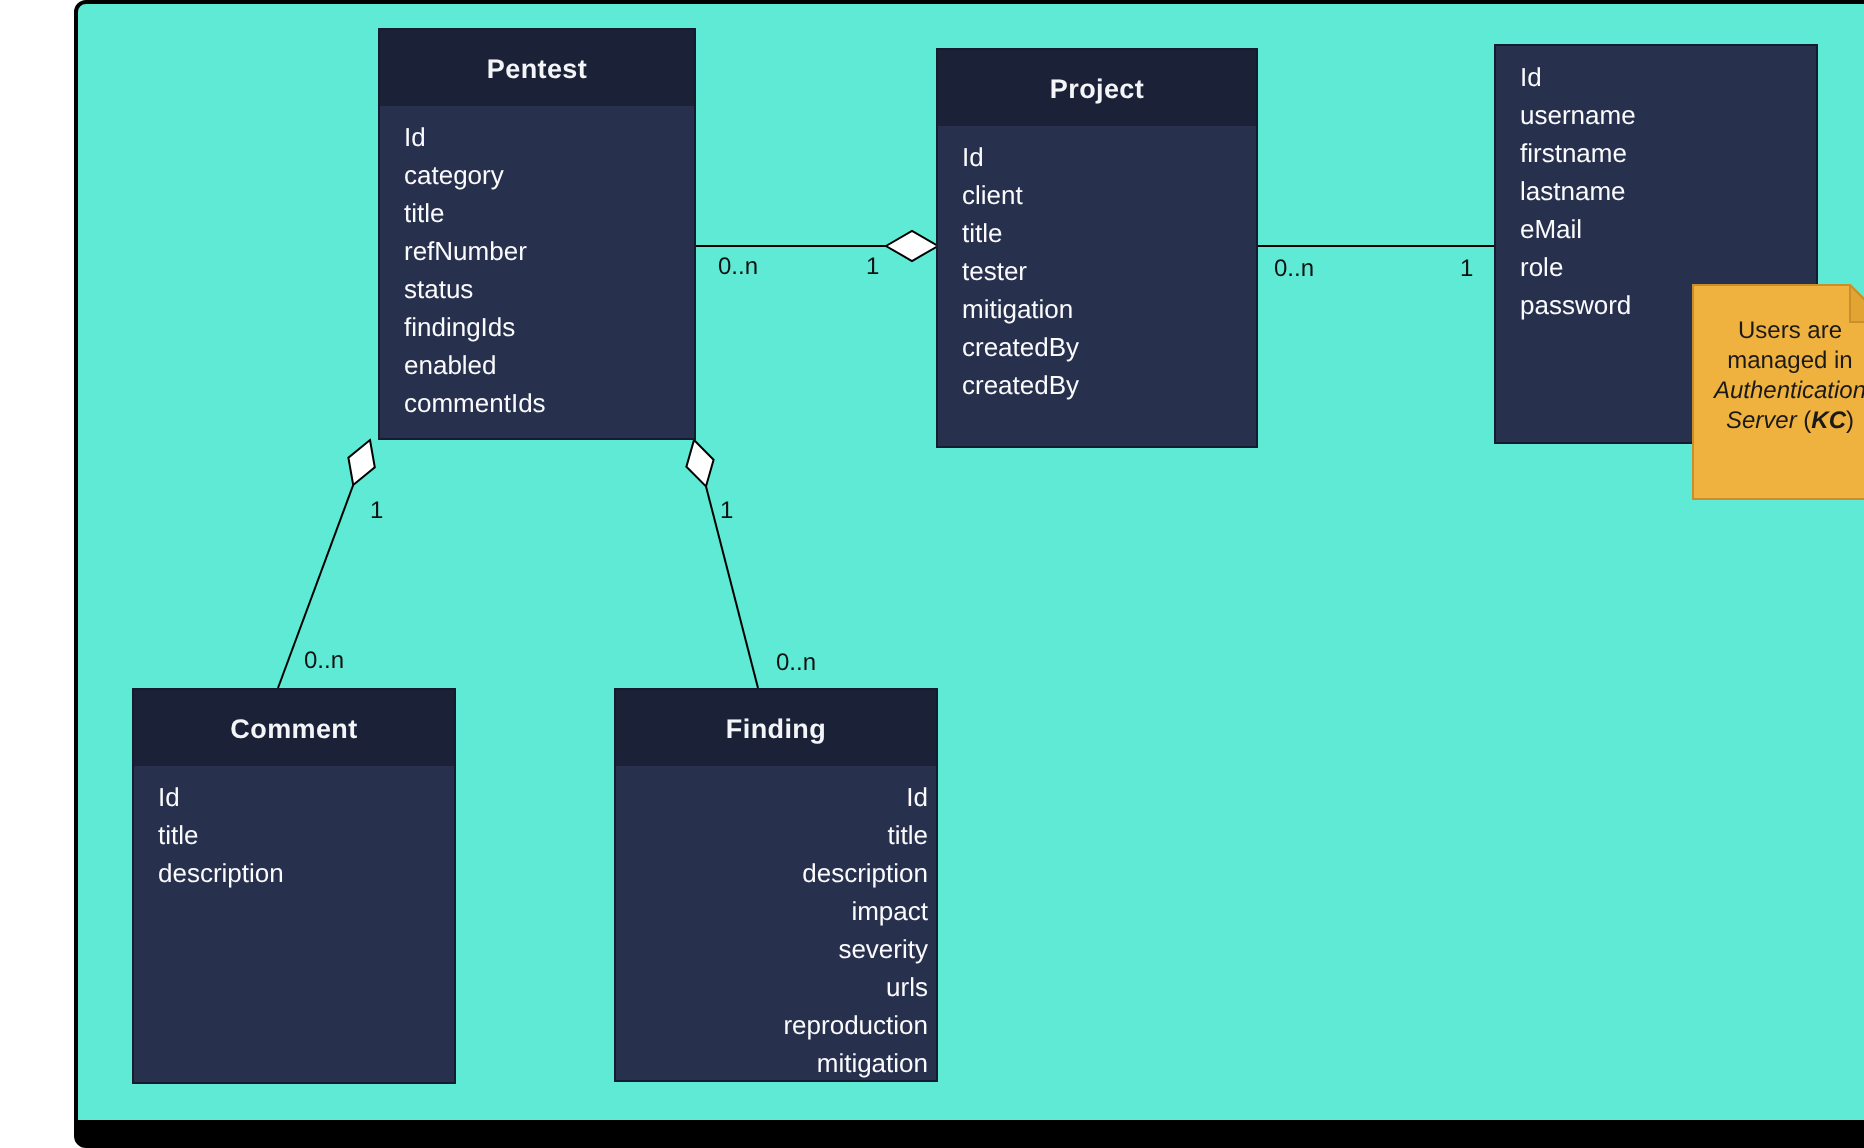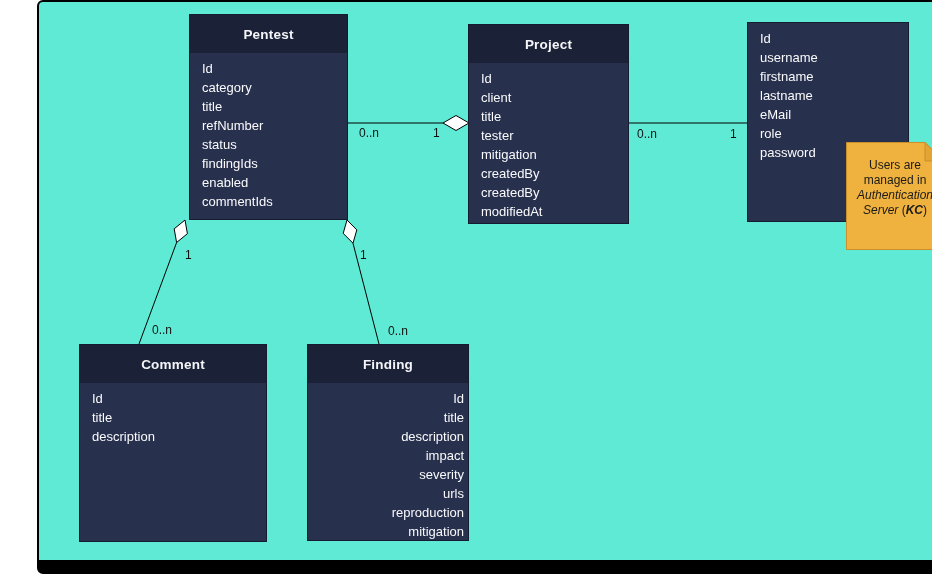--- a/index.html
+++ b/index.html
@@ -39,21 +39,21 @@
     margin: 6px 0 0 0;
     padding: 0 4px 0 12px;
     font-size: 13px;
     line-height: 19px;
     color: #fbfbfd;
   }
 
   .e-pentest { left: 150px; top: 12px;  width: 159px; height: 206px; }
   .e-project { left: 429px; top: 22px;  width: 161px; height: 200px; }
   .e-user    { left: 708px; top: 20px;  width: 162px; height: 200px; }
-  .e-comment { left: 40px;  top: 342px; width: 188px; height: 198px; }
+  .e-comment { left: 27px;  top: 342px; width: 162px; height: 198px; }
   .e-finding { left: 268px; top: 342px; width: 162px; height: 197px; text-align: right; }
 
   
   .mult {
     position: absolute;
     font-size: 12px;
     color: #111111;
     white-space: nowrap;
   }
   .m-r0-from { left: 320px; top: 124px; }
@@ -121,21 +121,20 @@
     <div class="entity e-project">
       <div class="entity-header">Project</div>
       <ul class="entity-fields">
           <li>Id</li>
           <li>client</li>
           <li>title</li>
           <li>tester</li>
           <li>mitigation</li>
           <li>createdBy</li>
           <li>createdBy</li>
-          <li>modifiedAt</li>
         </ul>
     </div>
 
     <div class="entity e-user">
       <ul class="entity-fields">
           <li>Id</li>
           <li>username</li>
           <li>firstname</li>
           <li>lastname</li>
           <li>eMail</li>

